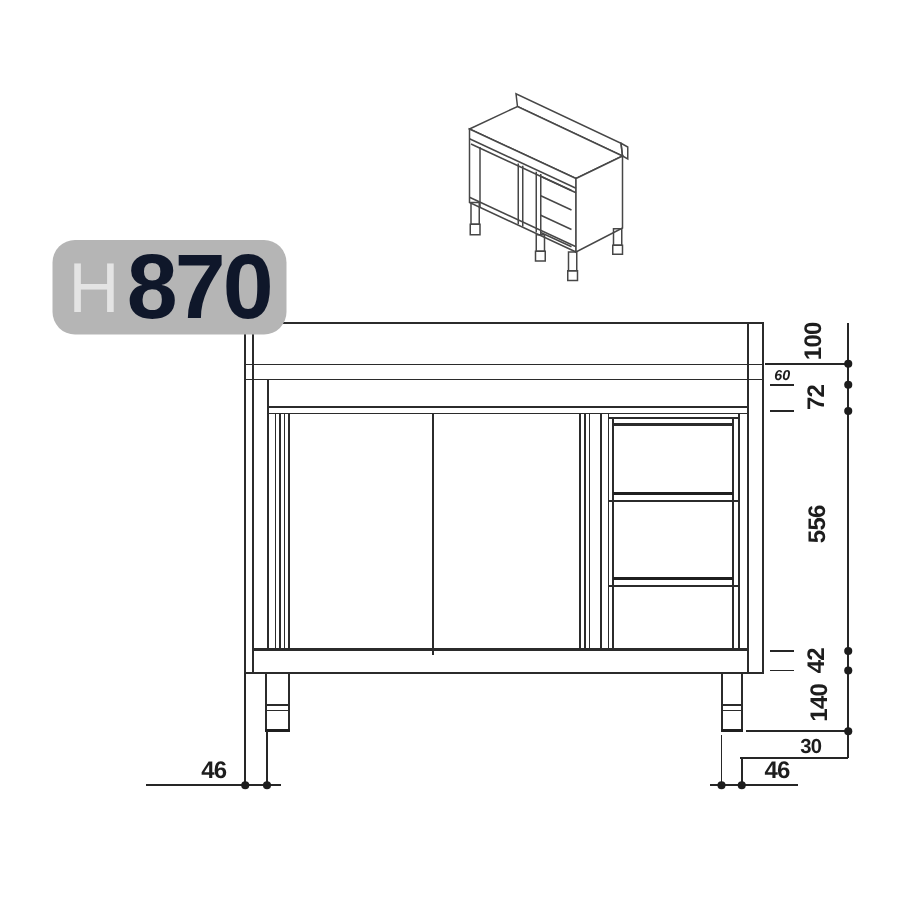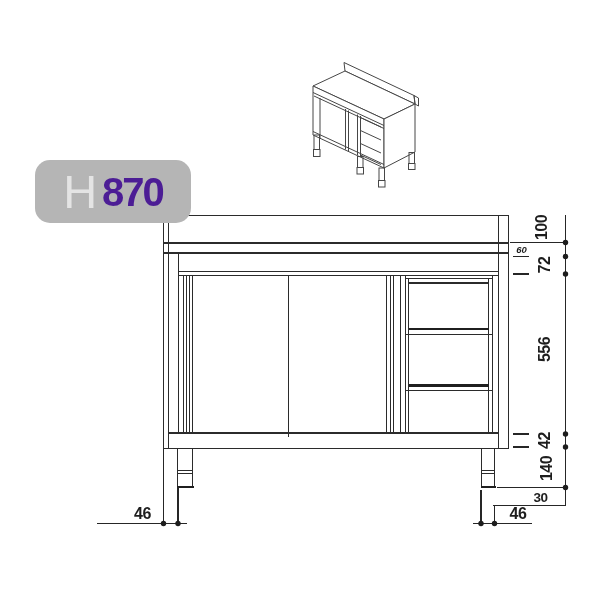--- a/index.html
+++ b/index.html
@@ -23,21 +23,21 @@
 
   
   .iso {stroke:#474747;stroke-width:1;fill:none;}
   .iso-f {stroke:#474747;stroke-width:1;fill:#ffffff;}
 
   
   #badge{position:absolute;left:35px;top:160px;width:156px;height:63px;
          background:#b5b5b5;border-radius:15px;z-index:2;
          display:flex;align-items:center;justify-content:center;gap:7px;}
   #badge .pfx{font-size:47px;font-weight:400;color:#e4e4e4;letter-spacing:-2px;line-height:1;}
-  #badge .val{font-size:40px;font-weight:700;color:#4c1d95;letter-spacing:-2px;line-height:1;}
+  #badge .val{font-size:61px;font-weight:700;color:#0f172a;letter-spacing:-2px;line-height:1;}
 </style>
 </head>
 <body>
 
 <div id="stage">
 
   <svg width="600" height="600" viewBox="0 0 600 600">
 
     <g>
 

